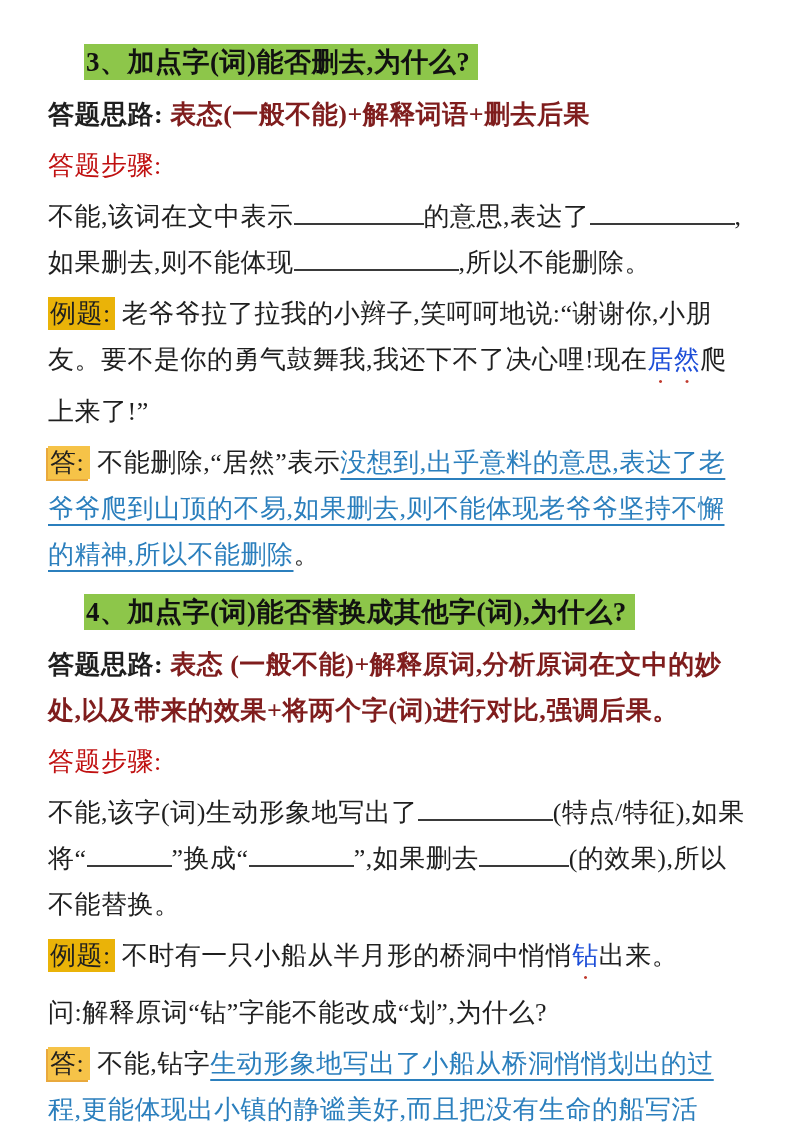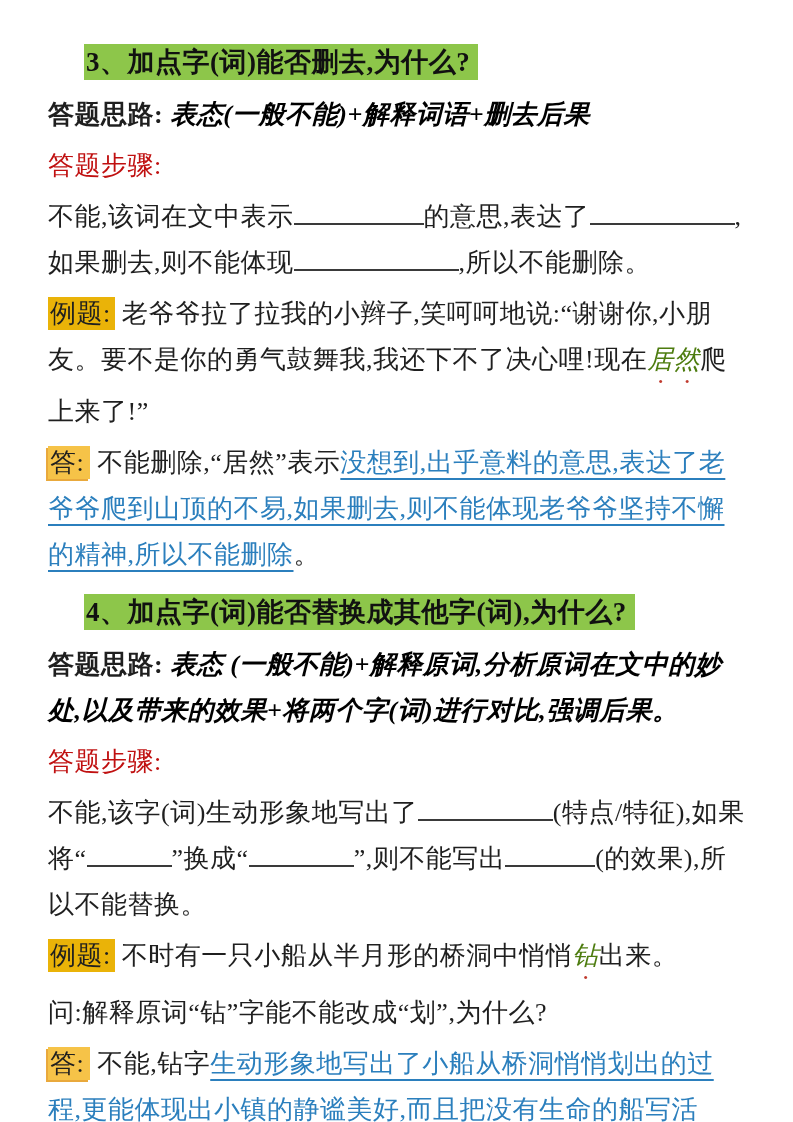--- a/index.html
+++ b/index.html
@@ -20,35 +20,34 @@
   p { font-size: 26px; line-height: 46px; margin: 5px 0; letter-spacing: 0.5px; }
   h2 { font-size: 27px; line-height: 40px; margin: 2px 0 10px 0; font-weight: bold; letter-spacing: 0.5px; padding-left: 36px; }
   .sec { margin-bottom: 8px; }
   .sec + .sec { margin-top: 14px; }
 
   .hl-green { background: #8dc64a; padding: 3px 8px 3px 2px; color: #111; }
   .hl-blue  { background: #eab308; padding: 2px 4px 2px 2px; }
   .hl-gold  { background: #f6c348; padding: 2px 6px 2px 2px; box-shadow: -2px 2px 0 #e9a93c; }
 
   .bold { font-weight: bold; }
-  .purple { color: #000000; font-weight: bold; font-style: italic; }
+  .purple { color: #7f1d1d; font-weight: bold; }
   .redlbl { color: #c01010; font-weight: normal; }
   .blue-ans {
     color: #2b7fbd;
     text-decoration: underline;
     text-decoration-thickness: 1.5px;
     text-underline-offset: 7px;
   }
   .red-emph {
-    color: #4d7c0f;
+    color: #1d4ed8;
     -webkit-text-emphasis: filled dot #c03a2e;
     -webkit-text-emphasis-position: under right;
     text-emphasis: filled dot #c03a2e;
     text-emphasis-position: under right;
-    font-style: italic;
   }
   .blank {
     display: inline-block;
     border-bottom: 2px solid #3a3a3a;
     height: 0.95em;
     vertical-align: baseline;
   }
   .bw130 { width: 130px; }
   .bw145 { width: 145px; }
   .bw165 { width: 165px; }
@@ -95,21 +94,21 @@
     <p>
       <span class="bold">答题思路:</span>
       <span class="purple">表态 (一般不能)+解释原词,分析原词在文中的妙处,以及带来的效果+将两个字(词)进行对比,强调后果。</span>
     </p>
 
     <p>
       <span class="redlbl">答题步骤:</span>
     </p>
 
     <p>
-      <span>不能,该字(词)生动形象地写出了</span><span class="blank bw135"></span><span>(特点/特征),如果将“</span><span class="blank bw85"></span><span>”换成“</span><span class="blank bw105"></span><span>”,则不能写出</span><span class="blank bw90"></span><span>(的效果),所以不能替换。</span>
+      <span>不能,该字(词)生动形象地写出了</span><span class="blank bw135"></span><span>(特点/特征),如果将“</span><span class="blank bw85"></span><span>”换成“</span><span class="blank bw105"></span><span>”,如果删去</span><span class="blank bw90"></span><span>(的效果),所以不能替换。</span>
     </p>
 
     <p>
       <span class="hl-blue">例题:</span>
       <span>不时有一只小船从半月形的桥洞中悄悄</span><span class="red-emph">钻</span><span>出来。</span>
     </p>
 
     <p>
       <span>问:解释原词“钻”字能不能改成“划”,为什么?</span>
     </p>

